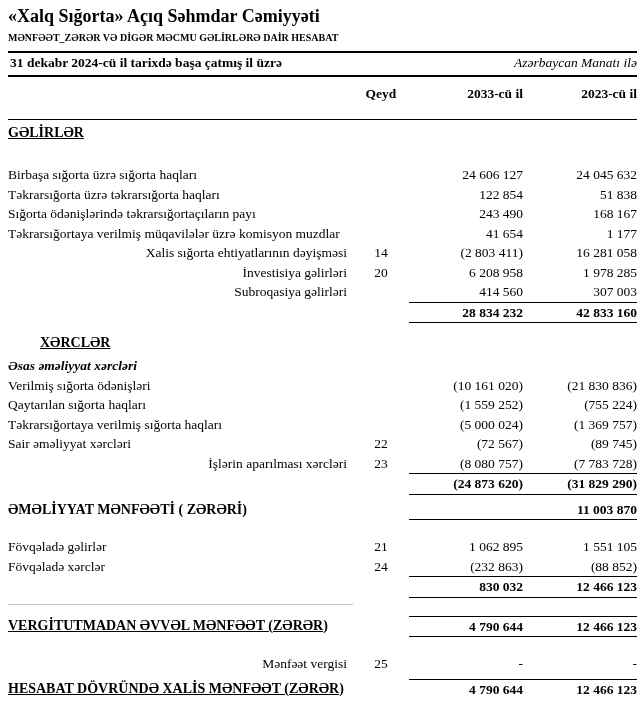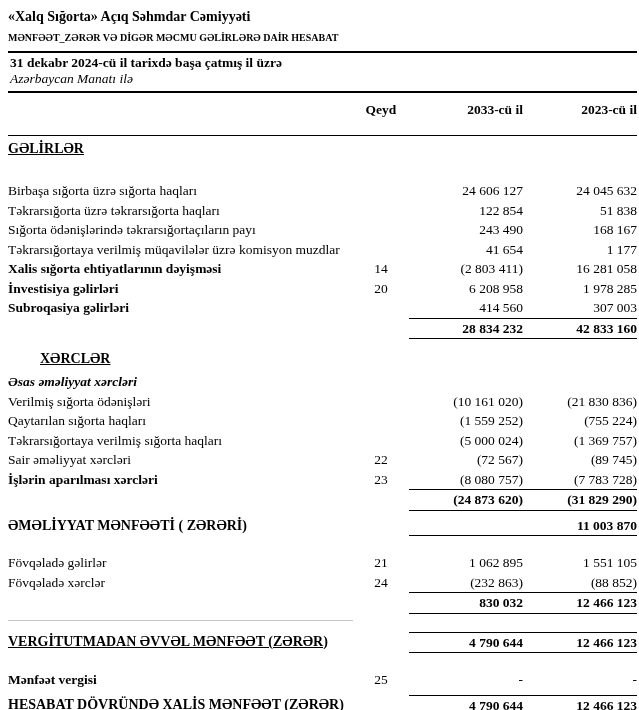--- a/index.html
+++ b/index.html
@@ -2,43 +2,43 @@
 <html><head>
 <meta charset="utf-8">
 <style>
   html,body { margin:0; padding:0; background:#fff; }
   .page {
     width:639px; height:710px; box-sizing:border-box;
     padding:6px 2px 0 8px;
     font-family:"Liberation Serif","DejaVu Serif",serif;
     color:#000; font-size:13.5px; overflow:hidden; background:#fff;
   }
-  .company { font-weight:bold; font-size:14px; line-height:21px; }
+  .company { font-weight:bold; font-size:18px; line-height:21px; }
   .title   { font-weight:bold; font-size:10px; line-height:21px; }
   .title-rule { border-top:2px solid #000; margin-top:3px; }
   .period-row {
     display:flex; justify-content:space-between; align-items:baseline;
-    border-bottom:2px solid #000; padding:2px 0 4px 2px; font-weight:bold;flex-direction:column;
+    border-bottom:2px solid #000; padding:2px 0 4px 2px; font-weight:bold;
   }
   .currency { font-weight:normal; font-style:italic; }
   .col-headers { font-weight:bold; padding-top:7px; min-height:20px; }
   .pre-table-rule { border-top:1.5px solid #000; margin-top:15px; }
 
   
   .r { display:flex; align-items:stretch; min-height:19.5px; line-height:19.5px; }
   .r .label { flex:1; padding-right:6px; }
   .r .qeyd { width:56px; text-align:center; }
   .r .amounts { width:228px; display:flex; }
   .r .v { flex:1; text-align:right; }
 
   
   .section { padding-top:3px; min-height:23px; }
   .section .label { font-weight:bold; text-decoration:underline; font-size:14px; }
   .subheader .label { font-weight:bold; font-style:italic; }
-  .bold .label { font-weight:bold; }
+  .bold .label { font-weight:normal;text-align:right; }
   .total .v { font-weight:bold; }
   .result { margin-top:5px; }
   .result .label { font-weight:bold; font-size:14px; }
   .result .v { font-weight:bold; }
   .underline .label { text-decoration:underline; }
   .rule-top .amounts { border-top:1.5px solid #000; }
   .rule-bottom .amounts { border-bottom:1.5px solid #000; }
   .spacer { min-height:17px; }
   .faint-rule { min-height:13px; }
   .faint-rule .label { border-bottom:1px solid #c4c4c4; margin-bottom:6px; }

